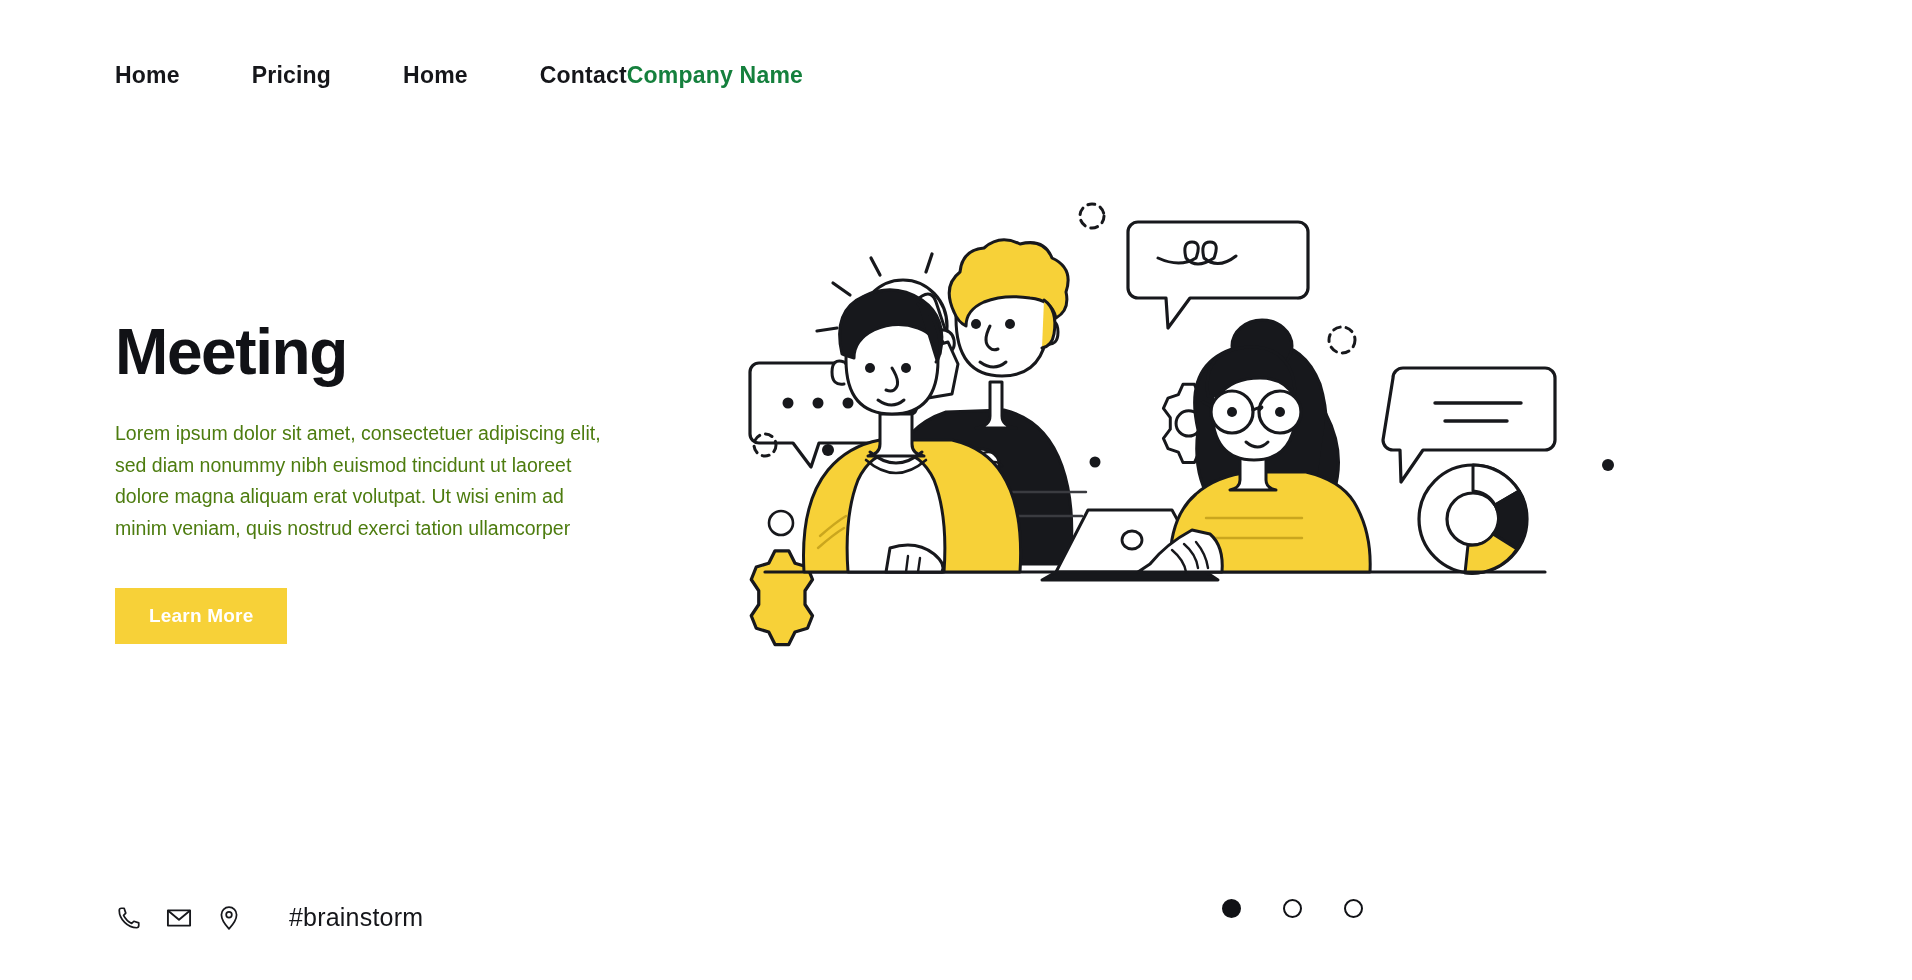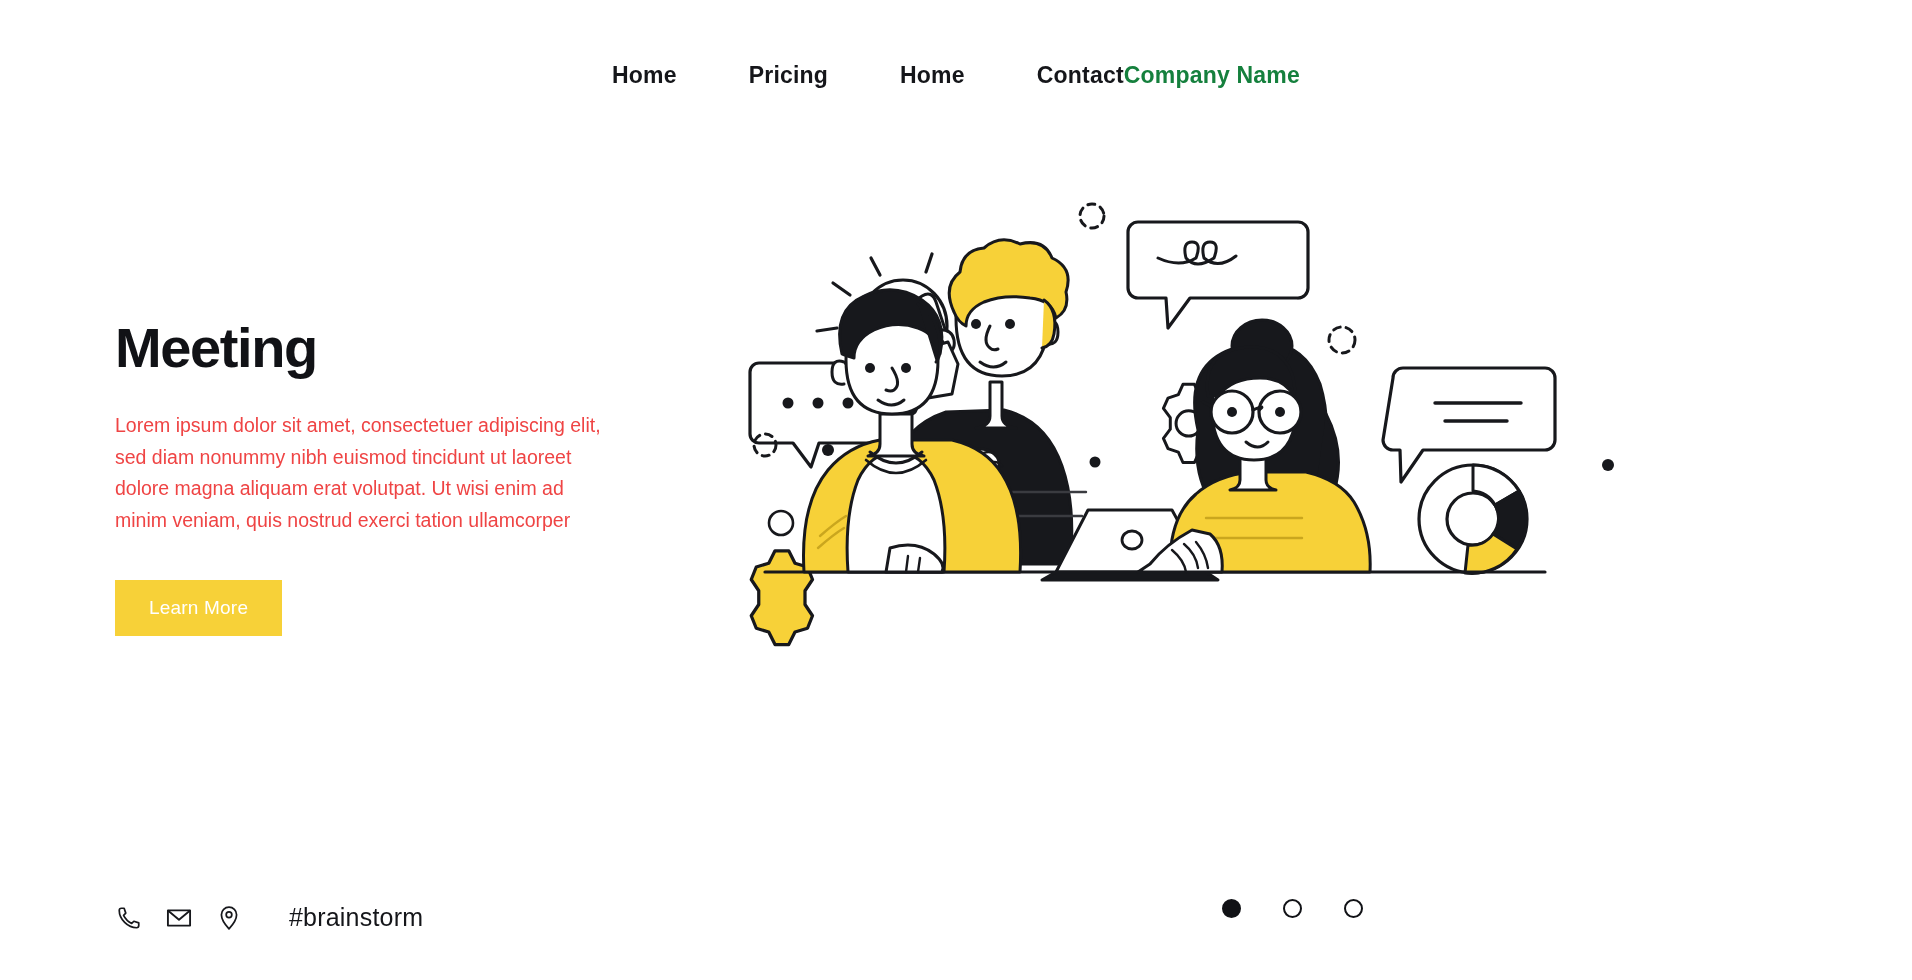--- a/index.html
+++ b/index.html
@@ -27,21 +27,21 @@
 
   
   .header {
     position: absolute;
     top: 0;
     left: 0;
     width: 1912px;
     height: 150px;
     display: flex;
     align-items: center;
-    justify-content: center;
+    justify-content: flex-start;
     padding: 0 115px 0 115px;
   }
 
   .nav {
     display: flex;
     align-items: center;
     gap: 72px;
   }
 
   .nav-item {
@@ -64,45 +64,45 @@
 
   
   .hero-copy {
     position: absolute;
     left: 115px;
     top: 320px;
     width: 520px;
   }
 
   .hero-title {
-    font-size: 56px;
+    font-size: 64px;
     line-height: 1.0;
     font-weight: 800;
     letter-spacing: -1.4px;
     color: #111216;
   }
 
   .hero-text {
     margin-top: 34px;
     font-size: 19.5px;
     line-height: 1.62;
-    color: #ef4444;
+    color: #4d7c0f;
     font-weight: 400;
     max-width: 500px;
   }
 
   .cta {
     margin-top: 44px;
     display: inline-block;
     background: #f7d138;
     color: #ffffff;
     border: none;
     font-family: "Liberation Sans", sans-serif;
     font-size: 19px;
-    font-weight: 400;
+    font-weight: 700;
     letter-spacing: 0.2px;
     padding: 17px 34px;
     cursor: pointer;
   }
 
   
   .footer {
     position: absolute;
     left: 115px;
     bottom: 48px;

